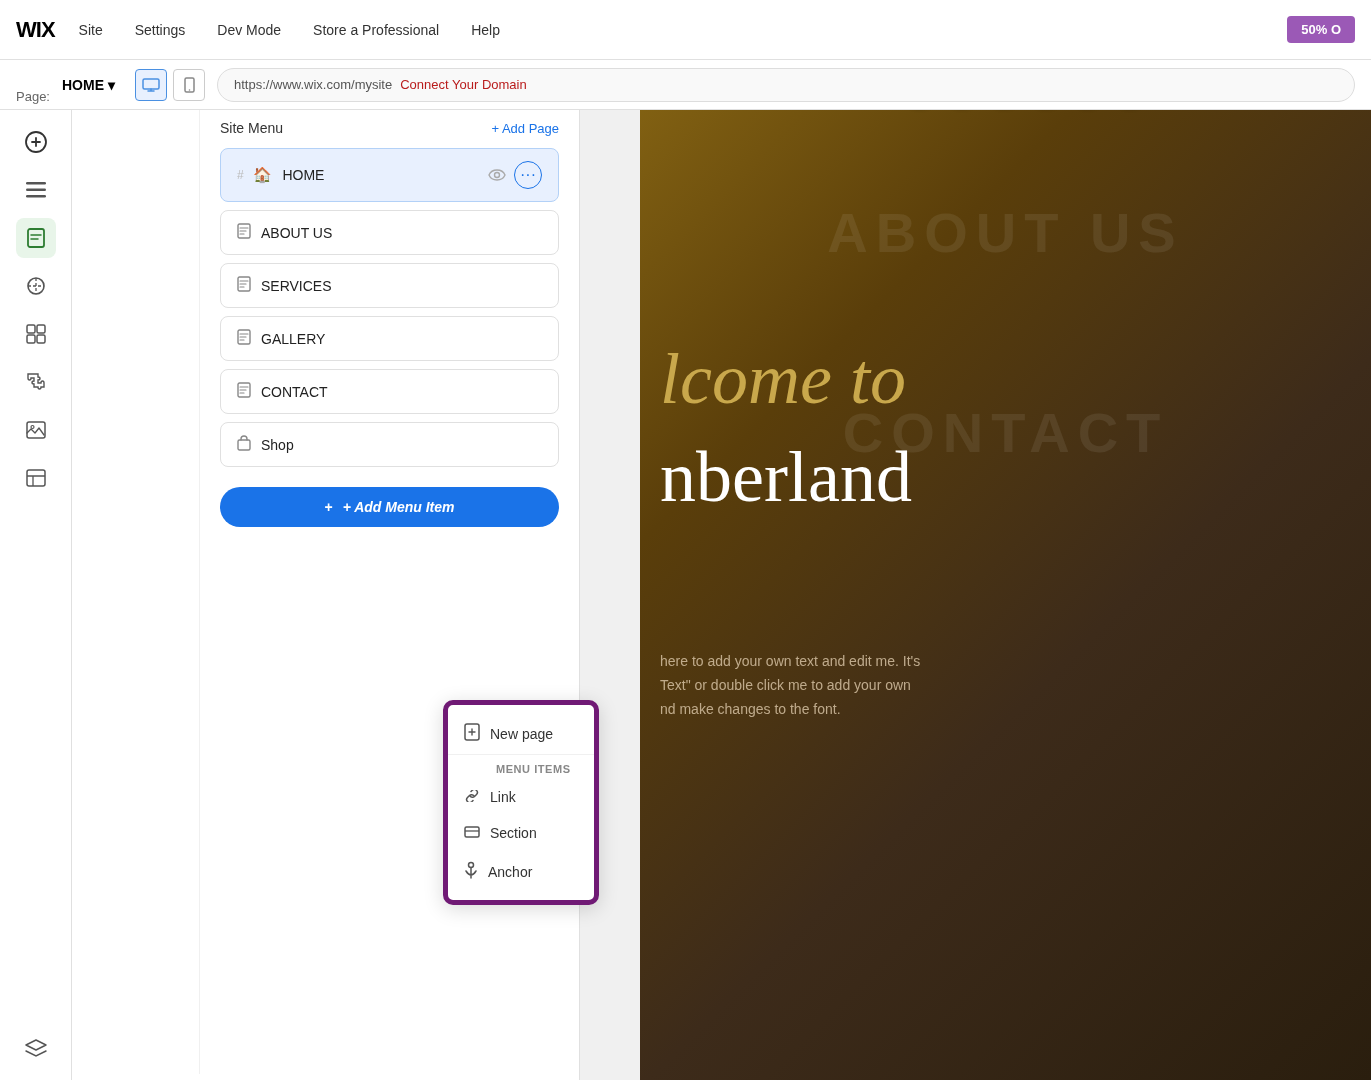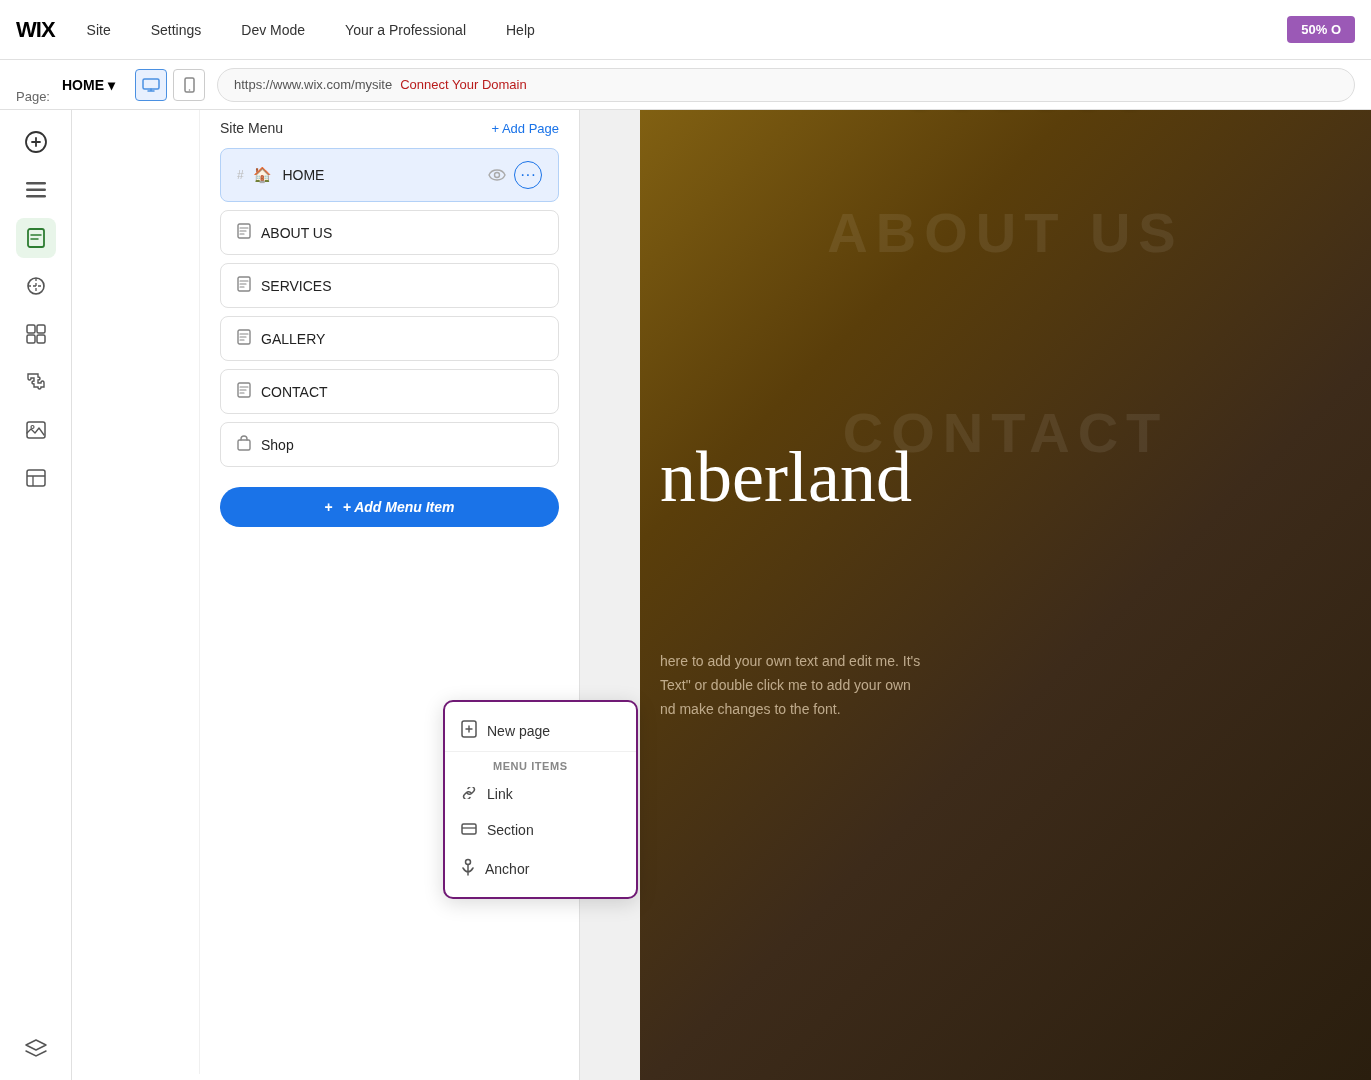--- a/index.html
+++ b/index.html
@@ -6,21 +6,21 @@
     body { font-family: 'Helvetica Neue', Arial, sans-serif; background: #f0f0f0; width: 1371px; height: 1080px; overflow: hidden; position: relative; }
 
     
     .top-bar {
       height: 60px;
       background: #fff;
       border-bottom: 1px solid #e0e0e0;
       display: flex;
       align-items: center;
       padding: 0 16px;
-      gap: 24px;
+      gap: 16px;
       position: relative;
       z-index: 100;
     }
     .wix-logo {
       font-size: 22px;
       font-weight: 900;
       color: #000;
       letter-spacing: -1px;
     }
     .top-nav-item {
@@ -217,23 +217,23 @@
       align-items: center;
       justify-content: center;
       gap: 8px;
     }
 
     
     .dropdown-popup {
       position: absolute;
       left: 443px;
       top: 700px;
-      width: 195px;
-      background: #fff;
-      border: 2px solid #701a75;
+      width: 156px;
+      background: #fff;
+      border: 5px solid #701a75;
       border-radius: 10px;
       box-shadow: 0 4px 20px rgba(0,0,0,0.15);
       padding: 8px 0;
       z-index: 200;
     }
     .dropdown-item {
       display: flex;
       align-items: center;
       gap: 10px;
       padding: 10px 16px;
@@ -311,21 +311,21 @@
     .divider { height: 1px; background: #f0f0f0; margin: 0; }
   </style>
 </head>
 <body>
 
 <div class="top-bar">
   <span class="wix-logo">WIX</span>
   <span class="top-nav-item">Site</span>
   <span class="top-nav-item">Settings</span>
   <span class="top-nav-item">Dev Mode</span>
-  <span class="hire-pro">Your a Professional</span>
+  <span class="hire-pro">Store a Professional</span>
   <span class="top-nav-item">Help</span>
   <div class="upgrade-btn">50% O</div>
 </div>
 
 <div class="address-bar">
   <span class="page-label">Page:</span>
   <div class="page-name">
     <span>HOME</span>
     <span>▾</span>
   </div>
@@ -597,20 +597,21 @@
       </div>
       <div class="toolbar-btn">
         <svg width="16" height="16" viewBox="0 0 16 16" fill="none">
             <path d="M1 8h14M8 1v14" stroke="#333" stroke-width="1.4" stroke-linecap="round"></path>
             <path d="M3 5L1 8l2 3M13 5l2 3-2 3" stroke="#333" stroke-width="1.3" stroke-linecap="round" stroke-linejoin="round"></path>
           </svg>
       </div>
       <div class="toolbar-btn">?</div>
     </div>
 
+    <div style="position:absolute;top:340px;left:20px;font-family:Georgia,serif;font-style:italic;font-size:72px;color:#c9a84c;line-height:1.1;">lcome to</div>
     <div style="position:absolute;top:430px;left:20px;font-family:Georgia,serif;font-size:72px;color:#fff;line-height:1.1;margin-top:8px;">nberland</div>
 
     <div style="position:absolute;top:650px;left:20px;font-size:14px;color:rgba(220,200,170,0.8);line-height:1.7;max-width:380px;">
       <div>here to add your own text and edit me. It's</div>
       <div>Text" or double click me to add your own</div>
       <div>nd make changes to the font.</div>
     </div>
 
   </div>
 </div>

